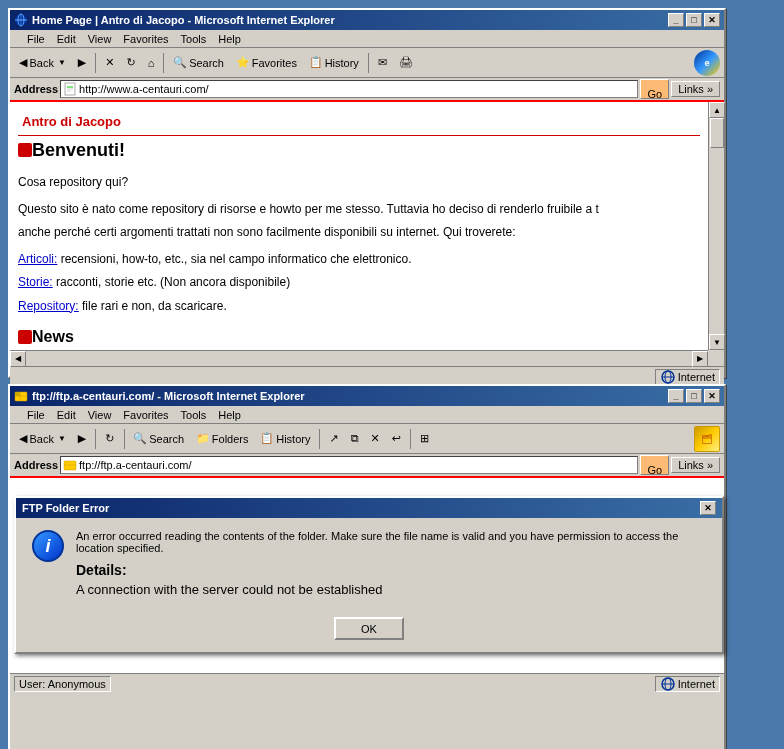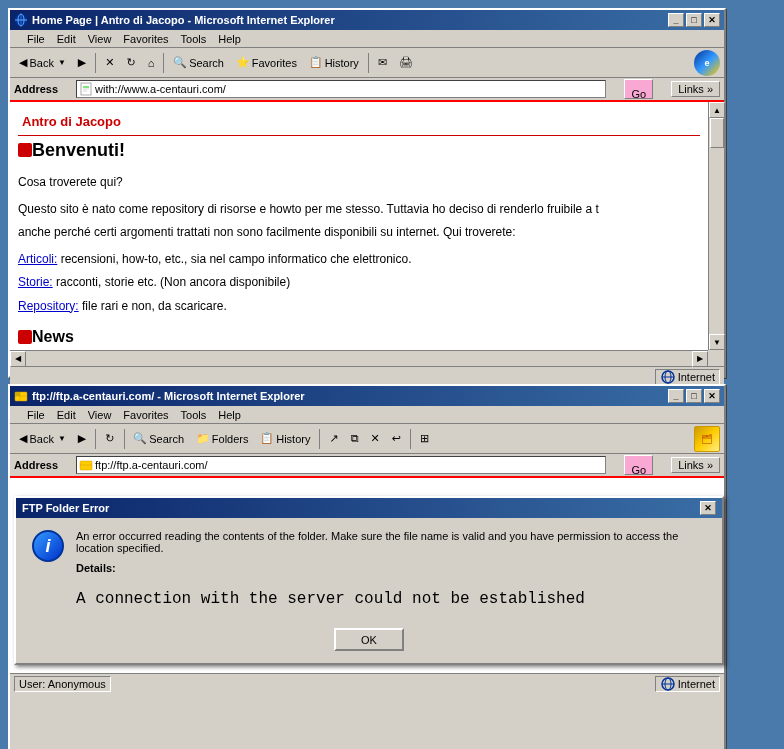--- a/index.html
+++ b/index.html
@@ -117,21 +117,21 @@
       margin: 0 2px;
     }
 
     .address-bar {
       background: #d4d0c8;
       height: 24px;
       display: flex;
       align-items: center;
       padding: 2px 4px;
       border-bottom: 2px solid #ff0000;
-      gap: 18px;
+      gap: 2px;
     }
 
     .address-label {
       font-size: 11px;
       font-weight: bold;
     }
 
     .address-input {
       flex: 1;
       height: 18px;
@@ -140,21 +140,21 @@
       border-left-color: #404040;
       background: white;
       padding: 0 2px;
       font-size: 11px;
       display: flex;
       align-items: center;
       gap: 2px;
     }
 
     .go-btn {
-      background: #f9a8d4;
+      background: #fdba74;
       border: 1px solid;
       border-top-color: #ffffff;
       border-left-color: #ffffff;
       border-right-color: #808080;
       border-bottom-color: #808080;
       padding: 8px 6px;
       font-size: 11px;
       cursor: pointer;
       height: 20px;
     }
@@ -366,28 +366,27 @@
     .dialog-text {
       flex: 1;
     }
 
     .dialog-message {
       font-size: 11px;
       margin-bottom: 8px;
     }
 
     .dialog-details {
-      font-size: 11px;
+      font-size: 14px;
       font-weight: bold;
-      margin-bottom: 16px;
+      margin-bottom: 4px;
     }
 
     .dialog-detail-text {
-      font-size: 16px;
-      font-family: Liberation Mono, monospace;
+      font-size: 13px;
     }
 
     .dialog-buttons {
       display: flex;
       justify-content: center;
       padding: 8px 0 12px;
     }
 
     .ok-btn {
       width: 70px;
@@ -514,39 +513,39 @@
 
   <div class="address-bar">
     <span class="address-label">Address</span>
     <div class="address-input">
       <svg width="14" height="14">
           <rect x="2" y="1" width="10" height="12" fill="white" stroke="#aaa" stroke-width="1"></rect>
           <line x1="4" y1="5" x2="10" y2="5" stroke="#00cc00" stroke-width="1"></line>
           <line x1="4" y1="7" x2="10" y2="7" stroke="#aaa" stroke-width="0.5"></line>
           <line x1="4" y1="9" x2="8" y2="9" stroke="#aaa" stroke-width="0.5"></line>
         </svg>
-      <span>with://www.a-centauri.com/</span>
+      <span>http://www.a-centauri.com/</span>
     </div>
     <button class="go-btn">
       <span>Go</span>
     </button>
     <button class="links-btn">
       <span>Links »</span>
     </button>
   </div>
 
   <div style="position:relative;height:248px;">
     <div class="content-area" style="height:100%;margin-right:16px;overflow:hidden;">
       <div class="web-content">
         <div class="site-title">Antro di Jacopo</div>
         <div class="welcome-heading">
           <span class="red-square"></span>
           <span>Benvenuti!</span>
         </div>
-        <p style="margin-bottom:8px;">Cosa troverete qui?</p>
+        <p style="margin-bottom:8px;">Cosa repository qui?</p>
         <p style="margin-bottom:4px;">Questo sito è nato come repository di risorse e howto per me stesso. Tuttavia ho deciso di renderlo fruibile a t</p>
         <p style="margin-bottom:8px;">anche perché certi argomenti trattati non sono facilmente disponibili su internet. Qui troverete:</p>
         <p style="margin-bottom:4px;">
           <span class="link-text">Articoli:</span><span> recensioni, how-to, etc., sia nel campo informatico che elettronico.</span>
         </p>
         <p style="margin-bottom:4px;">
           <span class="link-text">Storie:</span><span> racconti, storie etc. (Non ancora disponibile)</span>
         </p>
         <p style="margin-bottom:8px;">
           <span class="link-text">Repository:</span><span> file rari e non, da scaricare.</span>

